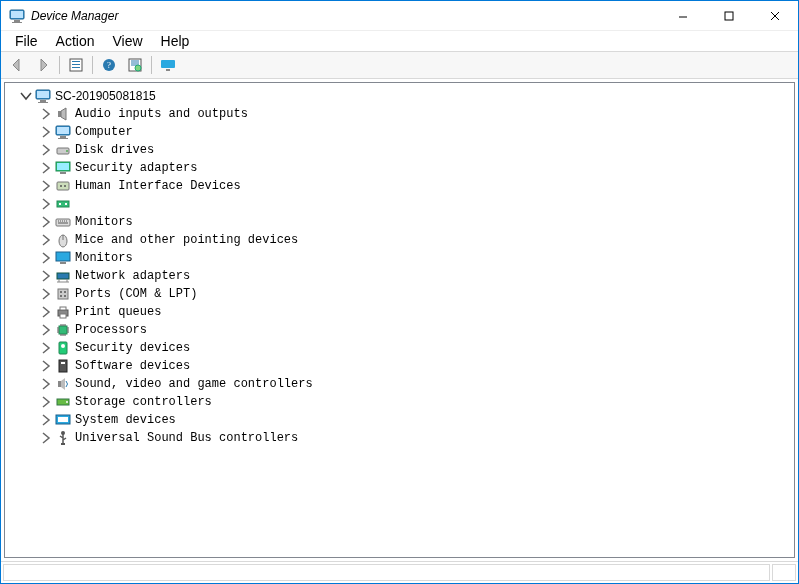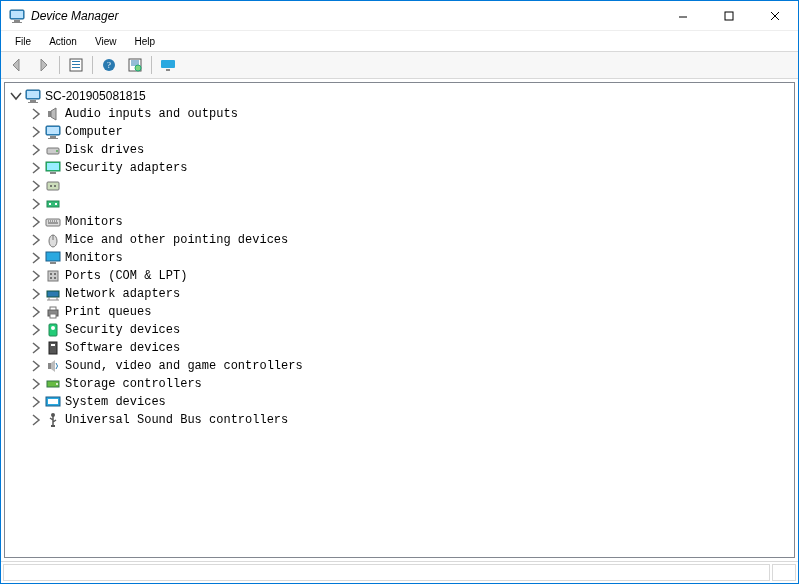--- a/index.html
+++ b/index.html
@@ -41,21 +41,21 @@
     width: 46px; height: 30px;
     display: flex; align-items: center; justify-content: center;
     user-select: none;
   }
   .menubar {
     height: 20px;
     display: flex;
     align-items: center;
     padding: 0 6px;
     gap: 2px;
-    font-size: 10px;
+    font-size: 14px;
   }
   .menu-item {
     padding: 1px 8px;
   }
   .toolbar {
     height: 28px;
     display: flex;
     align-items: center;
     padding: 0 4px;
     gap: 2px;
@@ -69,21 +69,21 @@
   }
   .tool-sep {
     width: 1px; height: 18px; background: #c0c0c0; margin: 0 2px;
   }
   .content-frame {
     flex: 1;
     margin: 3px;
     border: 1px solid #828790;
     background: #fff;
     overflow: auto;
-    padding: 4px 2px;
+    padding: 4px 12px;
   }
   .tree-root { list-style: none; margin: 0; padding: 0; }
   .tree-root ul { list-style: none; margin: 0; padding: 0 0 0 20px; font-family: Liberation Mono, monospace; }
   .tree-row {
     display: flex; align-items: center;
     height: 18px;
     padding-left: 2px;
     white-space: nowrap;
   }
   .expander {
@@ -403,20 +403,21 @@
                 <span class="expander">
                   <svg width="14" height="14">
                     <use href="#i-chevron-right"></use>
                   </svg>
                 </span>
                 <span class="tree-icon">
                   <svg width="16" height="16">
                     <use href="#i-hid"></use>
                   </svg>
                 </span>
+                <span class="tree-label">Human Interface Devices</span>
               </div>
             </li>
             <li>
               <div class="tree-row">
                 <span class="expander">
                   <svg width="14" height="14">
                     <use href="#i-chevron-right"></use>
                   </svg>
                 </span>
                 <span class="tree-icon">
@@ -473,54 +474,69 @@
             </li>
             <li>
               <div class="tree-row">
                 <span class="expander">
                   <svg width="14" height="14">
                     <use href="#i-chevron-right"></use>
                   </svg>
                 </span>
                 <span class="tree-icon">
                   <svg width="16" height="16">
+                    <use href="#i-network"></use>
+                  </svg>
+                </span>
+                <span class="tree-label">Network adapters</span>
+              </div>
+            </li>
+            <li>
+              <div class="tree-row">
+                <span class="expander">
+                  <svg width="14" height="14">
+                    <use href="#i-chevron-right"></use>
+                  </svg>
+                </span>
+                <span class="tree-icon">
+                  <svg width="16" height="16">
                     <use href="#i-ports"></use>
                   </svg>
                 </span>
                 <span class="tree-label">Ports (COM &amp; LPT)</span>
               </div>
             </li>
             <li>
               <div class="tree-row">
                 <span class="expander">
                   <svg width="14" height="14">
                     <use href="#i-chevron-right"></use>
                   </svg>
                 </span>
                 <span class="tree-icon">
                   <svg width="16" height="16">
-                    <use href="#i-network"></use>
-                  </svg>
-                </span>
-                <span class="tree-label">Network adapters</span>
-              </div>
-            </li>
-            <li>
-              <div class="tree-row">
-                <span class="expander">
-                  <svg width="14" height="14">
-                    <use href="#i-chevron-right"></use>
-                  </svg>
-                </span>
-                <span class="tree-icon">
-                  <svg width="16" height="16">
                     <use href="#i-printer"></use>
                   </svg>
                 </span>
                 <span class="tree-label">Print queues</span>
+              </div>
+            </li>
+            <li>
+              <div class="tree-row">
+                <span class="expander">
+                  <svg width="14" height="14">
+                    <use href="#i-chevron-right"></use>
+                  </svg>
+                </span>
+                <span class="tree-icon">
+                  <svg width="16" height="16">
+                    <use href="#i-cpu"></use>
+                  </svg>
+                </span>
+                <span class="tree-label">Processors</span>
               </div>
             </li>
             <li>
               <div class="tree-row">
                 <span class="expander">
                   <svg width="14" height="14">
                     <use href="#i-chevron-right"></use>
                   </svg>
                 </span>
                 <span class="tree-icon">

